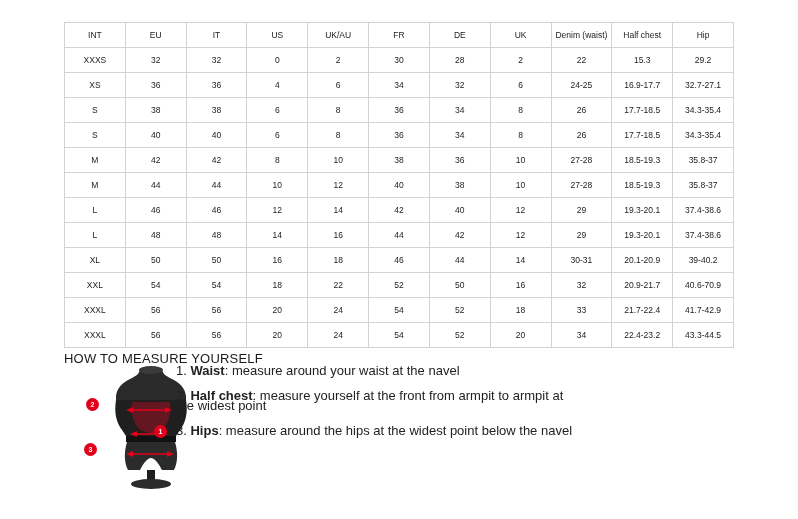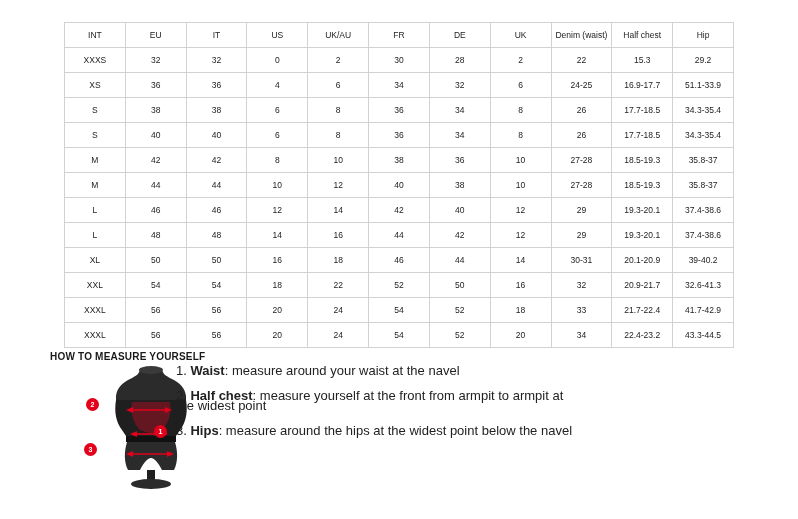--- a/index.html
+++ b/index.html
@@ -44,24 +44,24 @@
     padding: 0 2px;
     white-space: nowrap;
   }
   table.size-table th {
     font-weight: normal;
   }
 
   
   .howto-title {
     position: absolute;
-    left: 50px;
+    left: 64px;
     top: 351px;
-    font-size: 10px;
-    font-weight: bold;
+    font-size: 13px;
+    font-weight: normal;
     letter-spacing: 0.2px;
     color: #1a1a1a;
   }
   .figure {
     position: absolute;
     left: 96px;
     top: 366px;
     width: 110px;
     height: 125px;
   }
@@ -136,21 +136,21 @@
             <td>XS</td>
             <td>36</td>
             <td>36</td>
             <td>4</td>
             <td>6</td>
             <td>34</td>
             <td>32</td>
             <td>6</td>
             <td>24-25</td>
             <td>16.9-17.7</td>
-            <td>51.1-33.9</td>
+            <td>32.7-27.1</td>
           </tr>
           <tr>
             <td>S</td>
             <td>38</td>
             <td>38</td>
             <td>6</td>
             <td>8</td>
             <td>36</td>
             <td>34</td>
             <td>8</td>
@@ -240,21 +240,21 @@
             <td>XXL</td>
             <td>54</td>
             <td>54</td>
             <td>18</td>
             <td>22</td>
             <td>52</td>
             <td>50</td>
             <td>16</td>
             <td>32</td>
             <td>20.9-21.7</td>
-            <td>32.6-41.3</td>
+            <td>40.6-70.9</td>
           </tr>
           <tr>
             <td>XXXL</td>
             <td>56</td>
             <td>56</td>
             <td>20</td>
             <td>24</td>
             <td>54</td>
             <td>52</td>
             <td>18</td>

